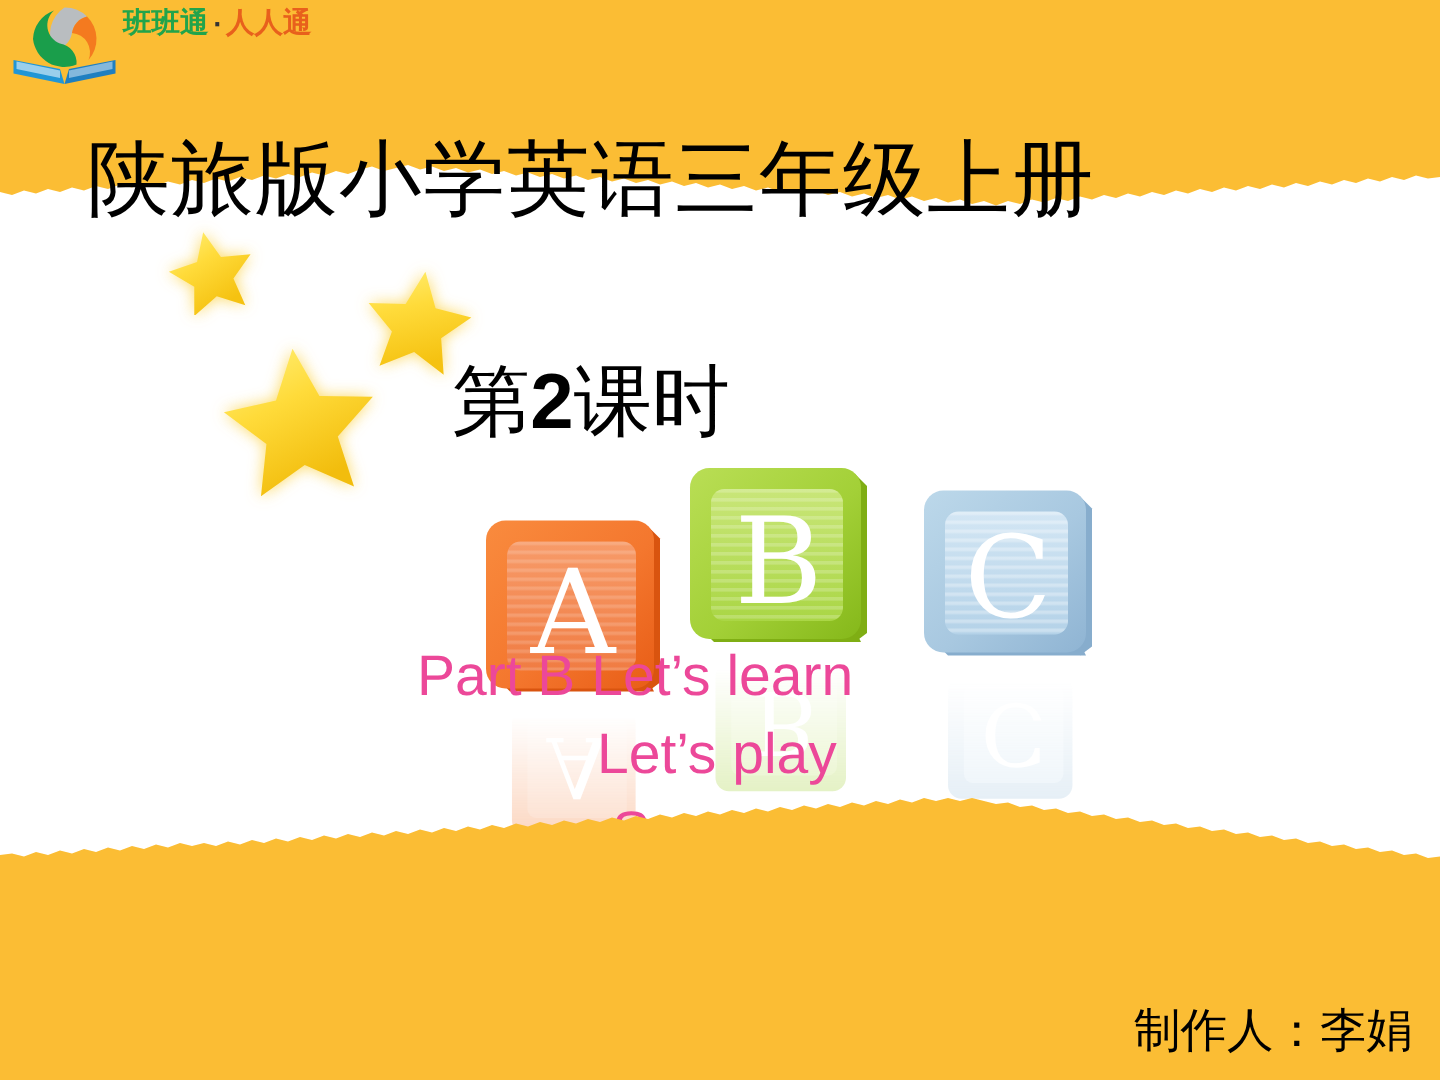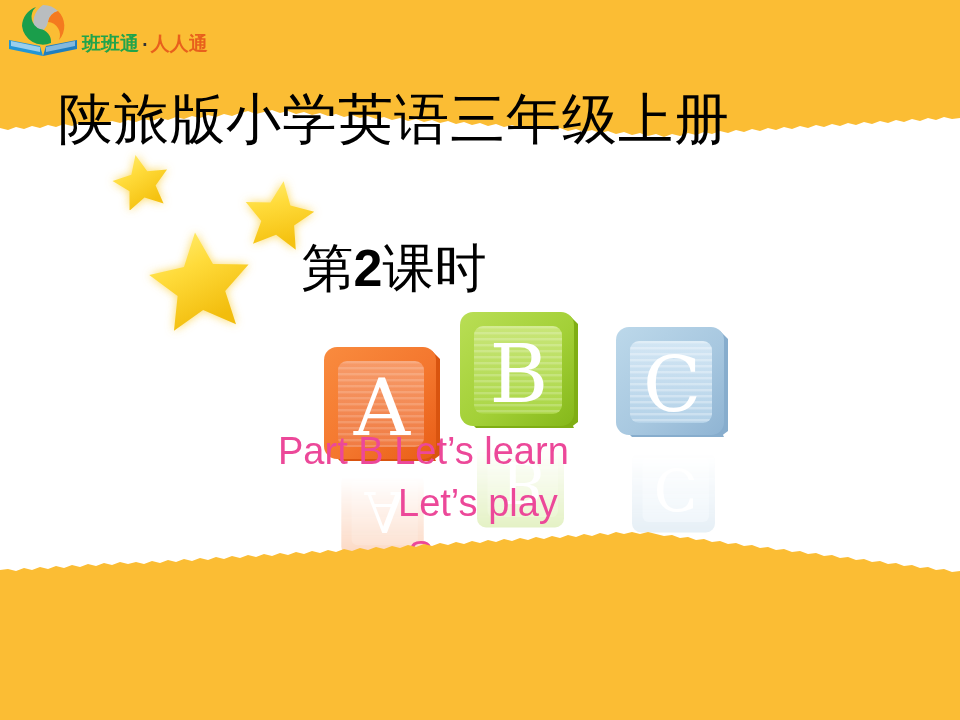--- a/index.html
+++ b/index.html
@@ -55,21 +55,20 @@
     line-height: 25px;
     letter-spacing: 1px;
     white-space: nowrap;
   }
   .logo-line2 {
     font-family: "DejaVu Sans", sans-serif;
     font-size: 19px;
     font-weight: bold;
     line-height: 24px;
     white-space: nowrap;
-    margin-top: 28px;
   }
   .lg-green { color: #21a44b; }
   .lg-dot   { color: #333333; font-size: 15px; padding: 0 3px; }
   .lg-org   { color: #e8601c; }
 
   
   .star {
     position: absolute;
     filter: drop-shadow(0 0 5px rgba(252,210,70,0.85));
   }
@@ -369,14 +368,15 @@
                L488,30 L496,32 L504,29 L512,31 L520,28 L528,30 L536,27 L544,29 L552,26 L560,28
                L568,25 L576,27 L584,24 L592,26 L600,23 L608,25 L616,22 L624,24 L632,22 L640,24
                L648,22 L656,24 L664,26 L672,25 L680,28 L688,27 L696,30 L704,29 L712,32 L720,31
                L728,34 L736,33 L744,36 L752,35 L760,38 L768,37 L776,40 L784,39 L792,42 L800,41
                L808,44 L816,43 L824,46 L832,45 L840,48 L848,47 L856,50 L864,49 L872,52 L880,51
                L888,54 L896,53 L904,56 L912,55 L920,58 L928,57 L936,60 L944,59 L952,62 L960,61
                L960,210 L0,210 Z" fill="#fbbd34"></path>
     </svg>
   </div>
 
+  <div id="author">制作人：李娟</div>
 
 </div>
 
 </body></html>

